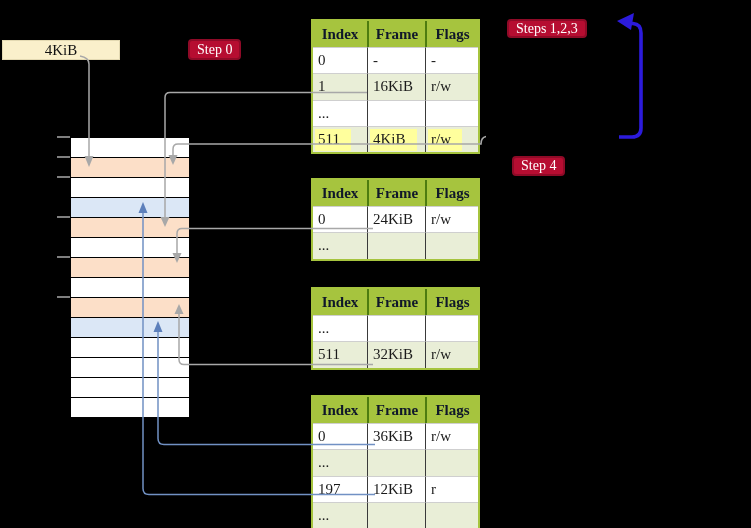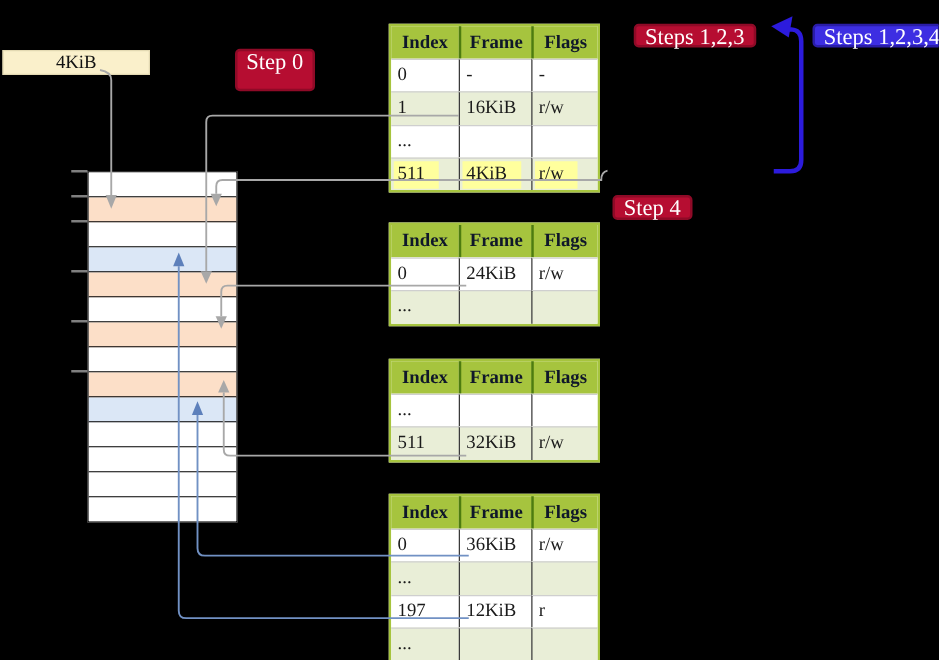--- a/index.html
+++ b/index.html
@@ -21,28 +21,28 @@
   html,body{margin:0;padding:0;background:#000;}
   #canvas{
     position:relative;width:751px;height:528px;overflow:hidden;
     background:var(--page-bg);
     font-family:"Liberation Serif","DejaVu Serif",serif;
   }
   
   .steplabel{
     position:absolute;box-sizing:border-box;height:19px;
     padding:0 7px 2px 7px;border-radius:4px;
-    color:#fff;font-size:18px;line-height:16px;white-space:nowrap;
+    color:#fff;font-size:14px;line-height:16px;white-space:nowrap;
   }
   .crimson{background:var(--step-crimson);border:2px solid var(--step-crimson-border);}
   .indigo{background:var(--step-indigo);border:2px solid var(--step-indigo-border);}
-  #step0{left:188px;top:39px;height:34px;line-height:17px;}
+  #step0{left:188px;top:39px;height:21px;line-height:17px;}
   #steps123{left:507px;top:19px;}
   #steps1234{left:650px;top:19px;}
-  #step4{left:490px;top:156px;height:20px;line-height:16px;}
+  #step4{left:512px;top:156px;height:20px;line-height:16px;}
   #label-4kib{
     position:absolute;left:2px;top:40px;width:118px;height:20px;box-sizing:border-box;
     background:var(--label-cream);border:1px solid #e3d9b2;
     color:#111;font-size:15px;line-height:18px;text-align:center;
   }
   
   #stripe{
     position:absolute;left:70px;top:137px;width:120px;box-sizing:border-box;
     border:1px solid #000;background:#fff;
   }
@@ -82,21 +82,20 @@
 </style>
 </head>
 <body>
 
 <div id="canvas">
 
   <div id="label-4kib">4KiB</div>
 
   <div id="step0" class="steplabel crimson">Step 0</div>
   <div id="steps123" class="steplabel crimson">Steps 1,2,3</div>
-  <div id="steps1234" class="steplabel indigo">Steps 1,2,3,4</div>
   <div id="step4" class="steplabel crimson">Step 4</div>
 
   <div id="stripe">
       <div class="mrow f-white"></div>
       <div class="mrow f-peach"></div>
       <div class="mrow f-white"></div>
       <div class="mrow f-blue"></div>
       <div class="mrow f-peach"></div>
       <div class="mrow f-white"></div>
       <div class="mrow f-peach"></div>

